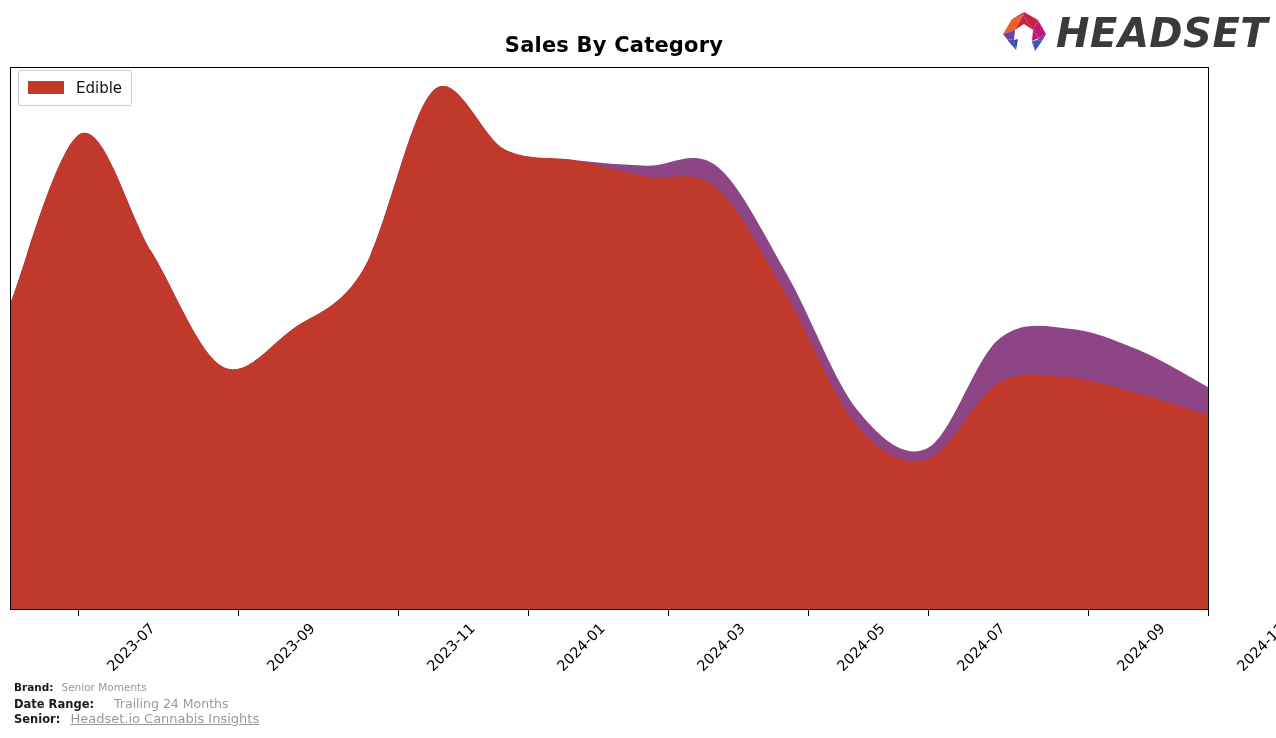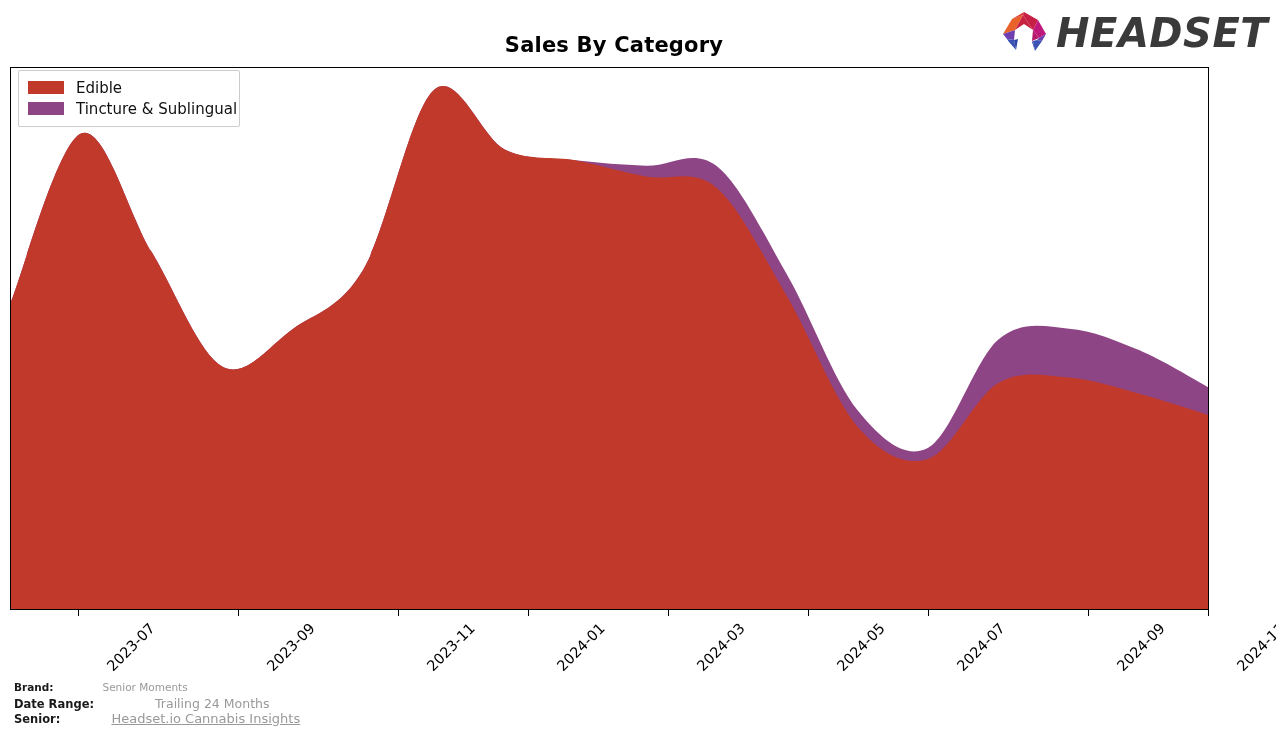--- a/index.html
+++ b/index.html
@@ -64,21 +64,21 @@
   #plot-svg { display: block; }
 
   
   #chart-legend {
     position: absolute;
     left: 18px;
     top: 70px;
     background: #ffffff;
     border: 1px solid #cccccc;
     border-radius: 2px;
-    padding: 6px 2px 7px 9px;
+    padding: 6px 9px 7px 9px;
     z-index: 5;
   }
   .legend-row {
     display: flex;
     align-items: center;
     height: 21px;
   }
   .legend-swatch {
     width: 36px;
     height: 13px;
@@ -121,21 +121,20 @@
   #footer-meta {
     position: absolute;
     left: 14px;
     top: 681px;
     width: 500px;
   }
   .meta-row {
     display: flex;
     align-items: baseline;
     height: 15px;
-    gap: 41px;
   }
   .meta-key {
     font-weight: bold;
     color: #1a1a1a;
     flex: 0 0 auto;
   }
   .meta-val {
     color: #999999;
     flex: 0 0 auto;
   }
@@ -179,24 +178,20 @@
   <svg id="plot-svg" width="1199" height="543" viewBox="0 0 1199 543" preserveAspectRatio="none">
     <path id="series-top" d="M0.00,233.49 C11.75,205.44 47.02,73.31 70.53,65.16 C94.04,57.02 117.55,145.71 141.06,184.62 C164.57,223.53 188.08,285.98 211.59,298.65 C235.10,311.32 258.61,276.93 282.12,260.64 C305.63,244.35 329.14,240.73 352.65,200.91 C376.16,161.09 399.67,41.63 423.18,21.72 C446.69,1.81 470.20,69.68 493.71,81.45 C517.22,93.21 540.73,89.59 564.24,92.31 C587.75,95.03 611.25,96.84 634.76,97.74 C658.27,98.65 681.78,79.64 705.29,97.74 C728.80,115.84 752.31,165.61 775.82,206.34 C799.33,247.06 822.84,313.13 846.35,342.09 C869.86,371.05 893.37,391.87 916.88,380.10 C940.39,368.34 963.90,291.41 987.41,271.50 C1010.92,251.59 1034.43,258.83 1057.94,260.64 C1081.45,262.45 1104.96,272.41 1128.47,282.36 C1151.98,292.31 1187.25,314.04 1199.00,320.37 L1199,543 L0,543 Z" fill="#8e4585"></path>
     <path id="series-bottom" d="M0.00,233.49 C11.75,205.44 47.02,73.31 70.53,65.16 C94.04,57.02 117.55,145.71 141.06,184.62 C164.57,223.53 188.08,285.98 211.59,298.65 C235.10,311.32 258.61,276.93 282.12,260.64 C305.63,244.35 329.14,240.73 352.65,200.91 C376.16,161.09 399.67,41.63 423.18,21.72 C446.69,1.81 470.20,69.68 493.71,81.45 C517.22,93.21 540.73,87.79 564.24,92.31 C587.75,96.83 611.25,104.07 634.76,108.60 C658.27,113.12 681.78,99.55 705.29,119.46 C728.80,139.37 752.31,188.24 775.82,228.06 C799.33,267.88 822.84,331.23 846.35,358.38 C869.86,385.53 893.37,398.20 916.88,390.96 C940.39,383.72 963.90,328.51 987.41,314.94 C1010.92,301.37 1034.43,307.70 1057.94,309.51 C1081.45,311.32 1104.96,319.46 1128.47,325.80 C1151.98,332.13 1187.25,343.90 1199.00,347.52 L1199,543 L0,543 Z" fill="#c0392b"></path>
   </svg>
 </div>
 
 <div id="chart-legend">
   <div class="legend-row">
     <span class="legend-swatch" id="sw0" style="background: rgb(192, 57, 43);"></span>
     <span class="legend-label">Edible</span>
-  </div>
-  <div class="legend-row">
-    <span class="legend-swatch" id="sw1" style="background: rgb(142, 69, 133);"></span>
-    <span class="legend-label">Tincture &amp; Sublingual</span>
   </div>
 </div>
 
 <div id="x-axis">
     <div class="tick-mark" style="left: 68px;"></div>
     <div class="tick-label" style="left: 76px;">2023-07</div>
     <div class="tick-mark" style="left: 228px;"></div>
     <div class="tick-label" style="left: 236px;">2023-09</div>
     <div class="tick-mark" style="left: 388px;"></div>
     <div class="tick-label" style="left: 396px;">2023-11</div>

